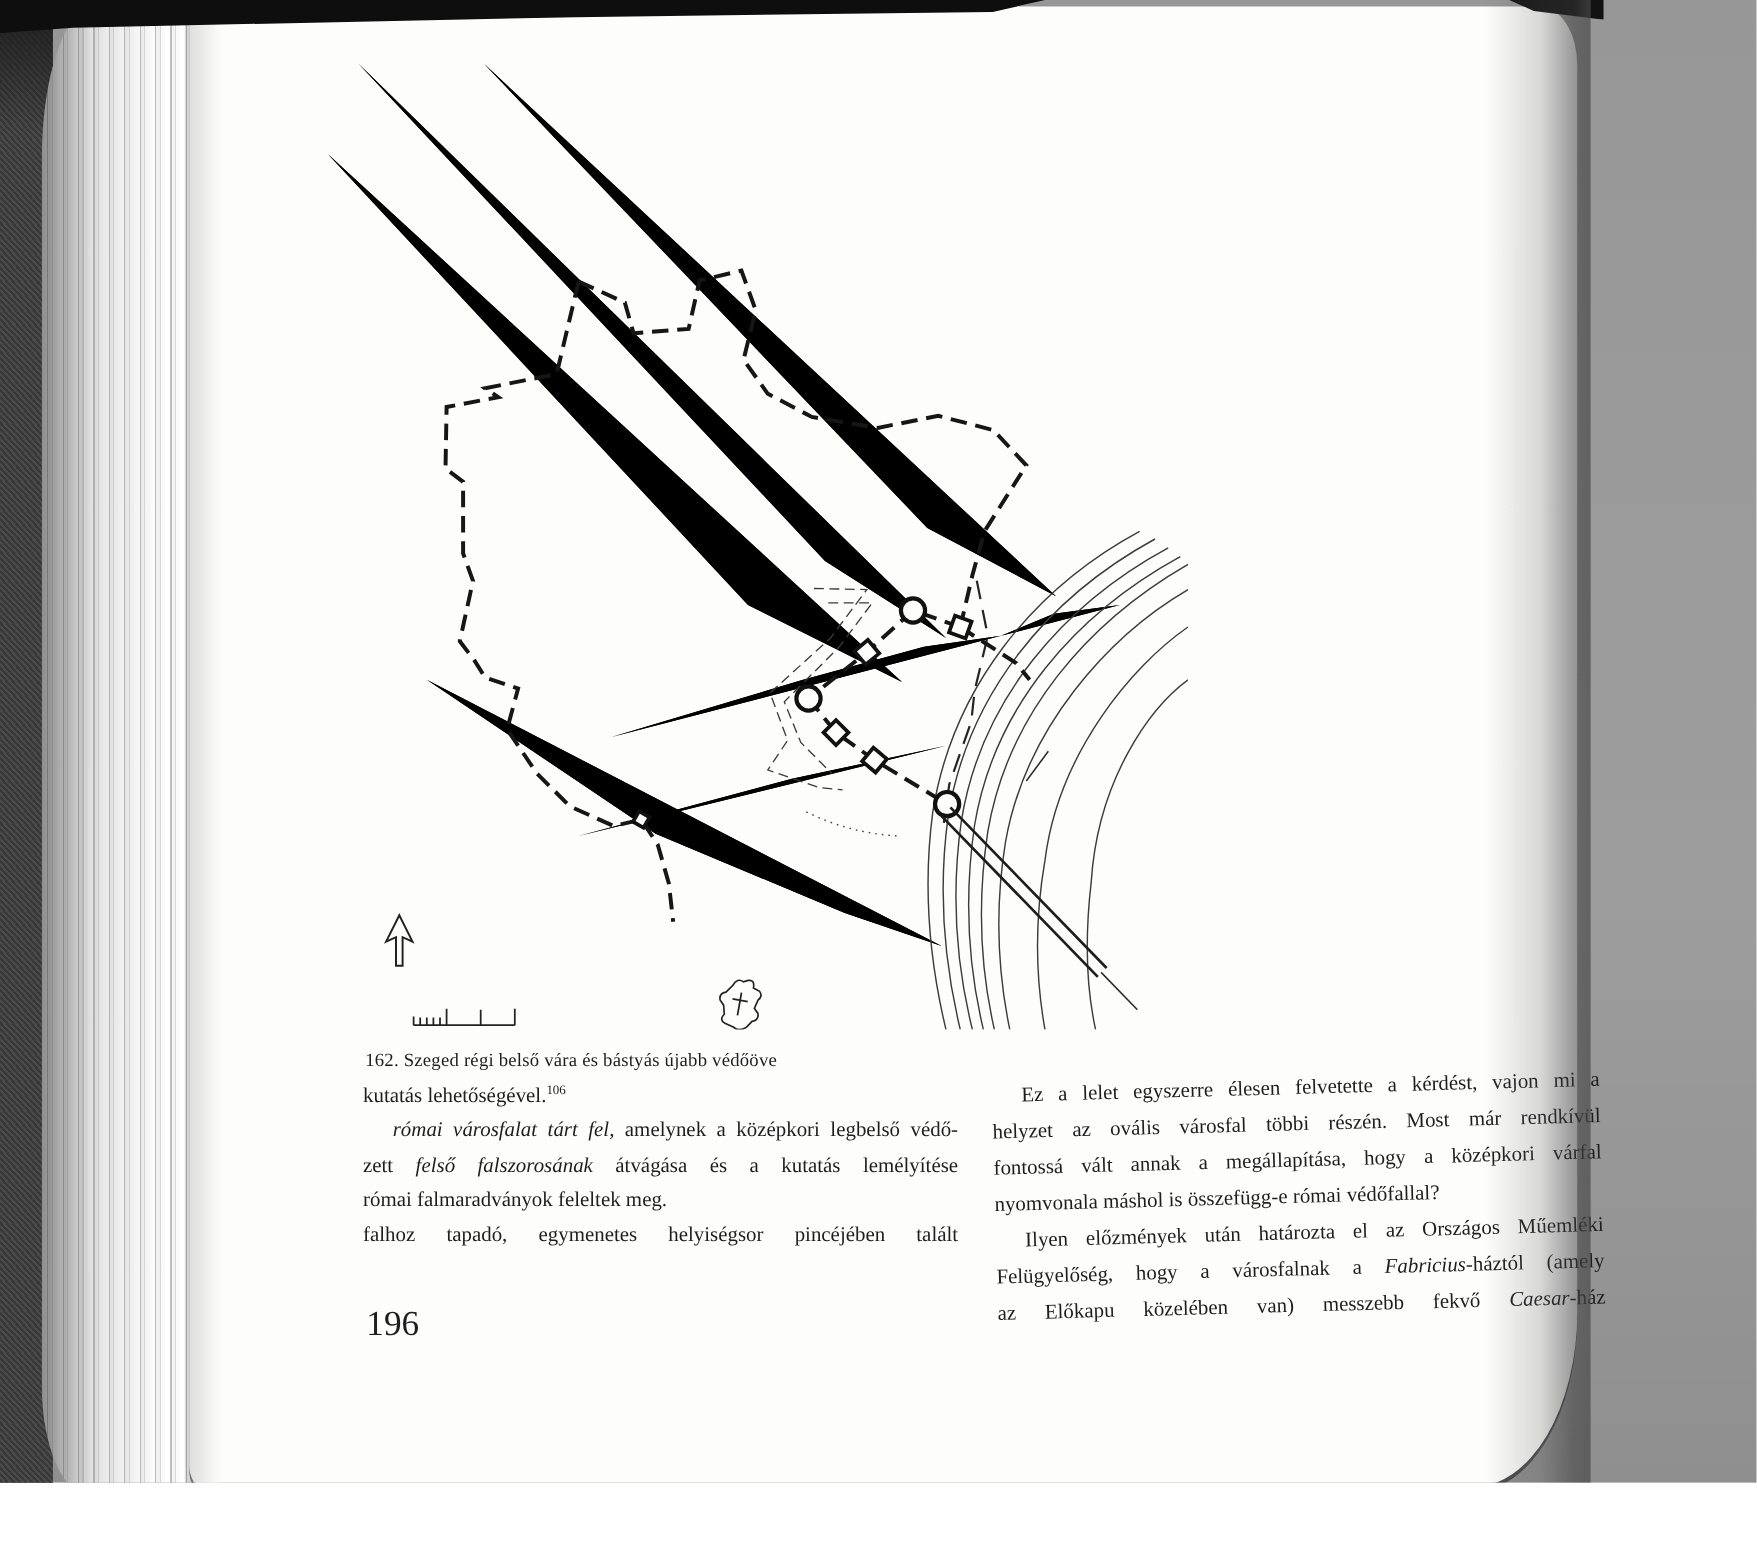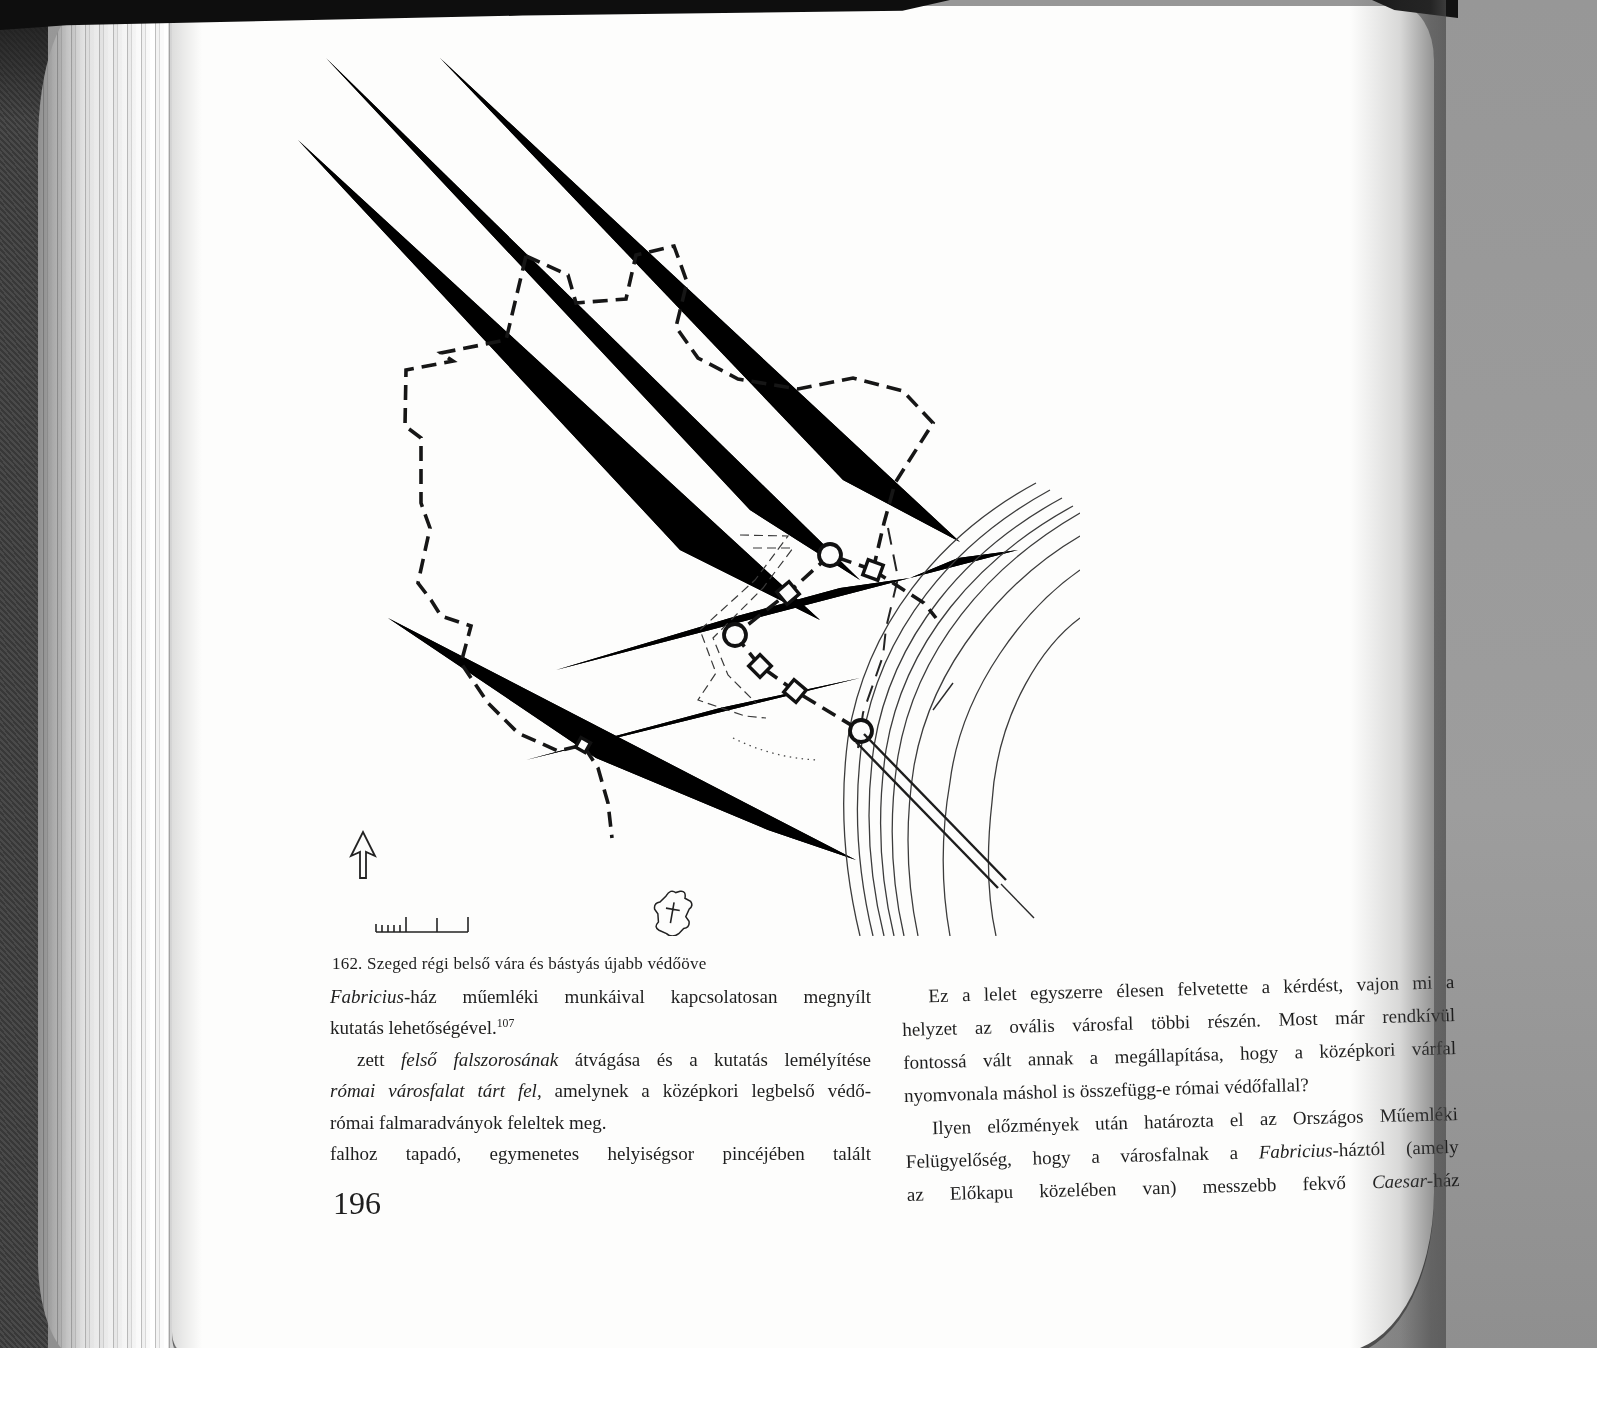--- a/index.html
+++ b/index.html
@@ -269,26 +269,25 @@
     <g transform="translate(358,826) rotate(10)">
       <path class="sym" style="stroke-width:1.5" d="M12,10 Q15,2 21,5 L25,3 Q31,1 31,9 L37,11 Q41,15 37,19 L35,27 L39,31 Q41,37 35,39 L31,45 Q25,51 19,47 L11,45 Q5,43 9,37 L7,29 L3,25 Q1,19 7,17 Z"></path>
       <path d="M21,15 L21,36 M14,22 L28,22" stroke="#222" stroke-width="1.6" fill="none"></path>
     </g>
   </svg>
 
   <div id="caption">162. Szeged régi belső vára és bástyás újabb védőöve</div>
 
   <div id="col-left" class="col">
       <div class="para">
-        <div class="line"><em>Fabricius</em><span>-ház műemléki munkáival kapcsolatosan megnyílt</span></div>
-        <div class="line last"><span>kutatás lehetőségével.</span><sup>107</sup></div>
+        <div class="line last"><span>kutatás lehetőségével.</span><sup>106</sup></div>
       </div>
       <div class="para indent">
+        <div class="line"><em>római városfalat tárt fel,</em><span> amelynek a középkori legbelső védő-</span></div>
         <div class="line"><span>zett </span><em>felső falszorosának</em><span> átvágása és a kutatás lemélyítése</span></div>
-        <div class="line"><em>római városfalat tárt fel,</em><span> amelynek a középkori legbelső védő-</span></div>
         <div class="line last"><span>római falmaradványok feleltek meg.</span></div>
         <div class="line"><span>falhoz tapadó, egymenetes helyiségsor pincéjében talált</span></div>
       </div>
     </div>
   <div id="col-right" class="col">
       <div class="para indent">
         <div class="line"><span>Ez a lelet egyszerre élesen felvetette a kérdést, vajon mi a</span></div>
         <div class="line"><span>helyzet az ovális városfal többi részén. Most már rendkívül</span></div>
         <div class="line"><span>fontossá vált annak a megállapítása, hogy a középkori várfal</span></div>
         <div class="line last"><span>nyomvonala máshol is összefügg-e római védőfallal?</span></div>

